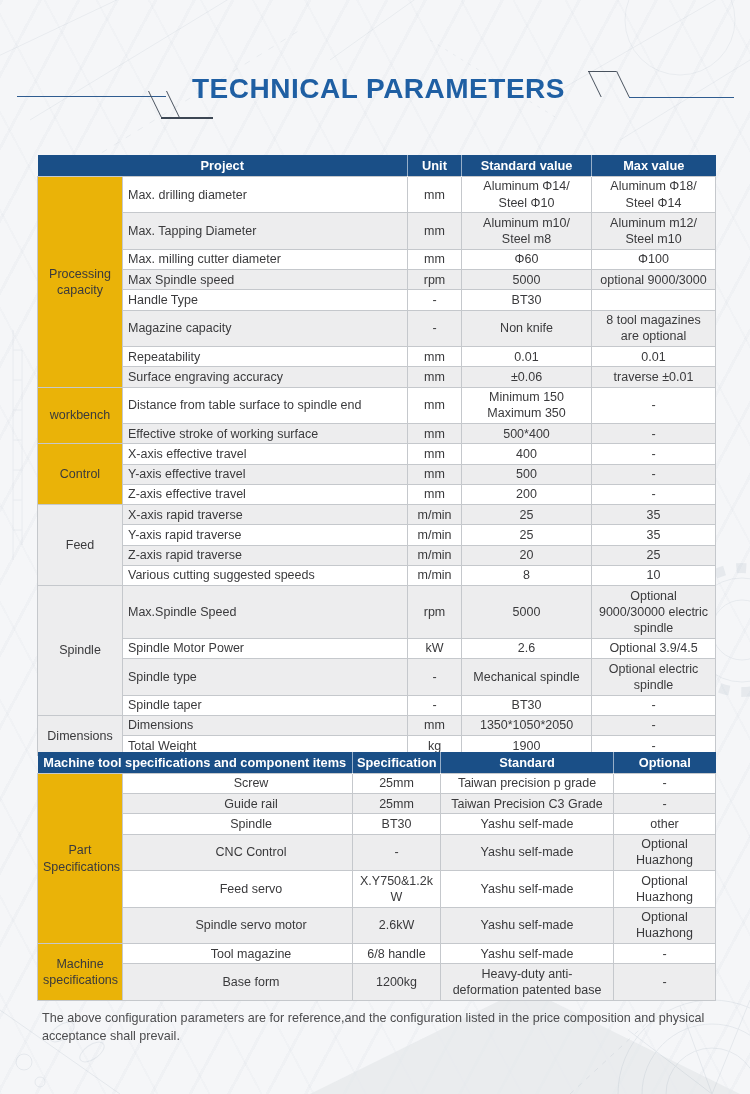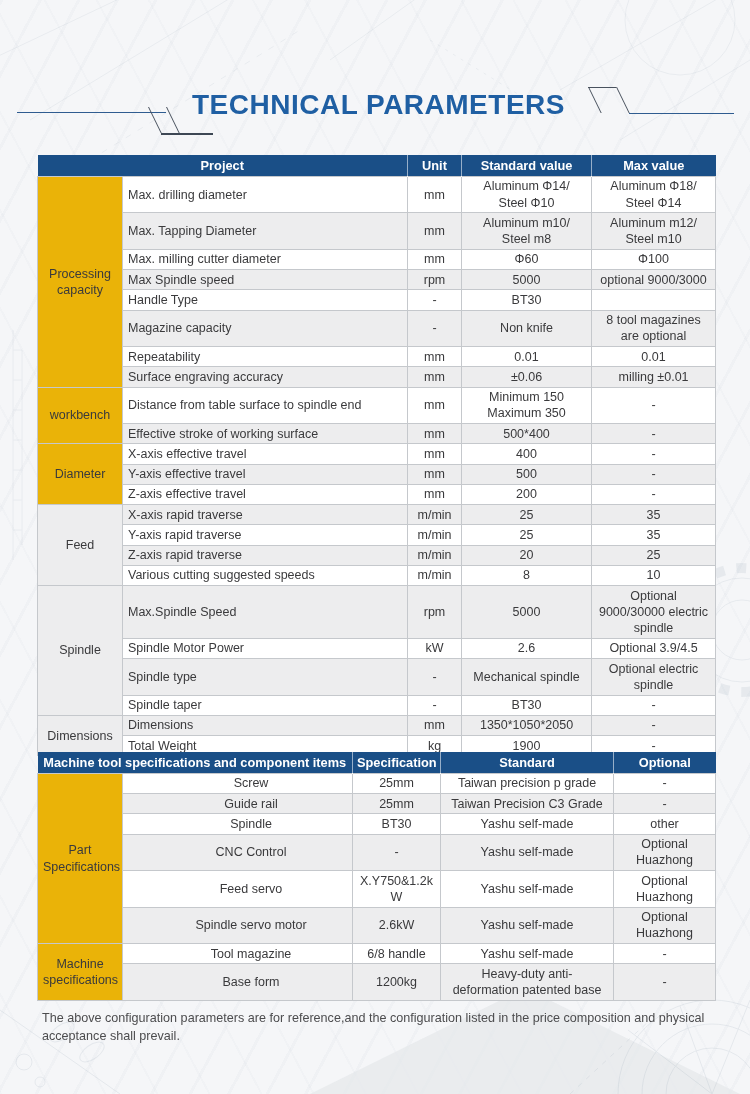--- a/index.html
+++ b/index.html
@@ -17,21 +17,21 @@
   }
   .bg-stripes{
     position:absolute;inset:0;
     background:
       repeating-linear-gradient(118deg, rgba(140,155,175,.05) 0 3px, transparent 3px 34px),
       repeating-linear-gradient(62deg, rgba(140,155,175,.04) 0 2px, transparent 2px 46px);
   }
   .bg-sketch{position:absolute;top:0;left:0;}
 
   
-  .title-row{position:absolute;top:82px;left:0;width:734px;height:64px;}
+  .title-row{position:absolute;top:66px;left:0;width:734px;height:64px;}
   .page-title{
     position:absolute;left:192px;top:9px;margin:0;
     font-size:28px;font-weight:bold;color:var(--title-blue);letter-spacing:.5px;line-height:1;
     white-space:nowrap;
   }
   .dl-line{position:absolute;left:17px;top:30px;width:149px;height:0;border-top:1.5px solid #2f5c90;}
   .dl-s1,.dl-s2,.dr-s1,.dr-s2{position:absolute;width:0;height:26px;border-left:1.5px solid #49525e;transform:skewX(26deg);transform-origin:top left;}
   .dl-s1{left:148px;top:25px;}
   .dl-s2{left:166px;top:25px;}
   .dl-bar{position:absolute;left:161px;top:51px;width:52px;height:0;border-top:2.5px solid #3d4754;}
@@ -216,38 +216,38 @@
       <tr>
         <td class="item">Repeatability</td>
         <td class="unit">mm</td>
         <td class="standard">0.01</td>
         <td class="max">0.01</td>
       </tr>
       <tr class="alt">
         <td class="item">Surface engraving accuracy</td>
         <td class="unit">mm</td>
         <td class="standard">±0.06</td>
-        <td class="max">milling ±0.01</td>
+        <td class="max">traverse ±0.01</td>
       </tr>
       <tr>
         <td class="cat" rowspan="2">workbench</td>
         <td class="item">Distance from table surface to spindle end</td>
         <td class="unit">mm</td>
         <td class="standard">Minimum 150
 Maximum 350</td>
         <td class="max">-</td>
       </tr>
       <tr class="alt">
         <td class="item">Effective stroke of working surface</td>
         <td class="unit">mm</td>
         <td class="standard">500*400</td>
         <td class="max">-</td>
       </tr>
       <tr>
-        <td class="cat" rowspan="3">Diameter</td>
+        <td class="cat" rowspan="3">Control</td>
         <td class="item">X-axis  effective travel</td>
         <td class="unit">mm</td>
         <td class="standard">400</td>
         <td class="max">-</td>
       </tr>
       <tr class="alt">
         <td class="item">Y-axis effective  travel</td>
         <td class="unit">mm</td>
         <td class="standard">500</td>
         <td class="max">-</td>

